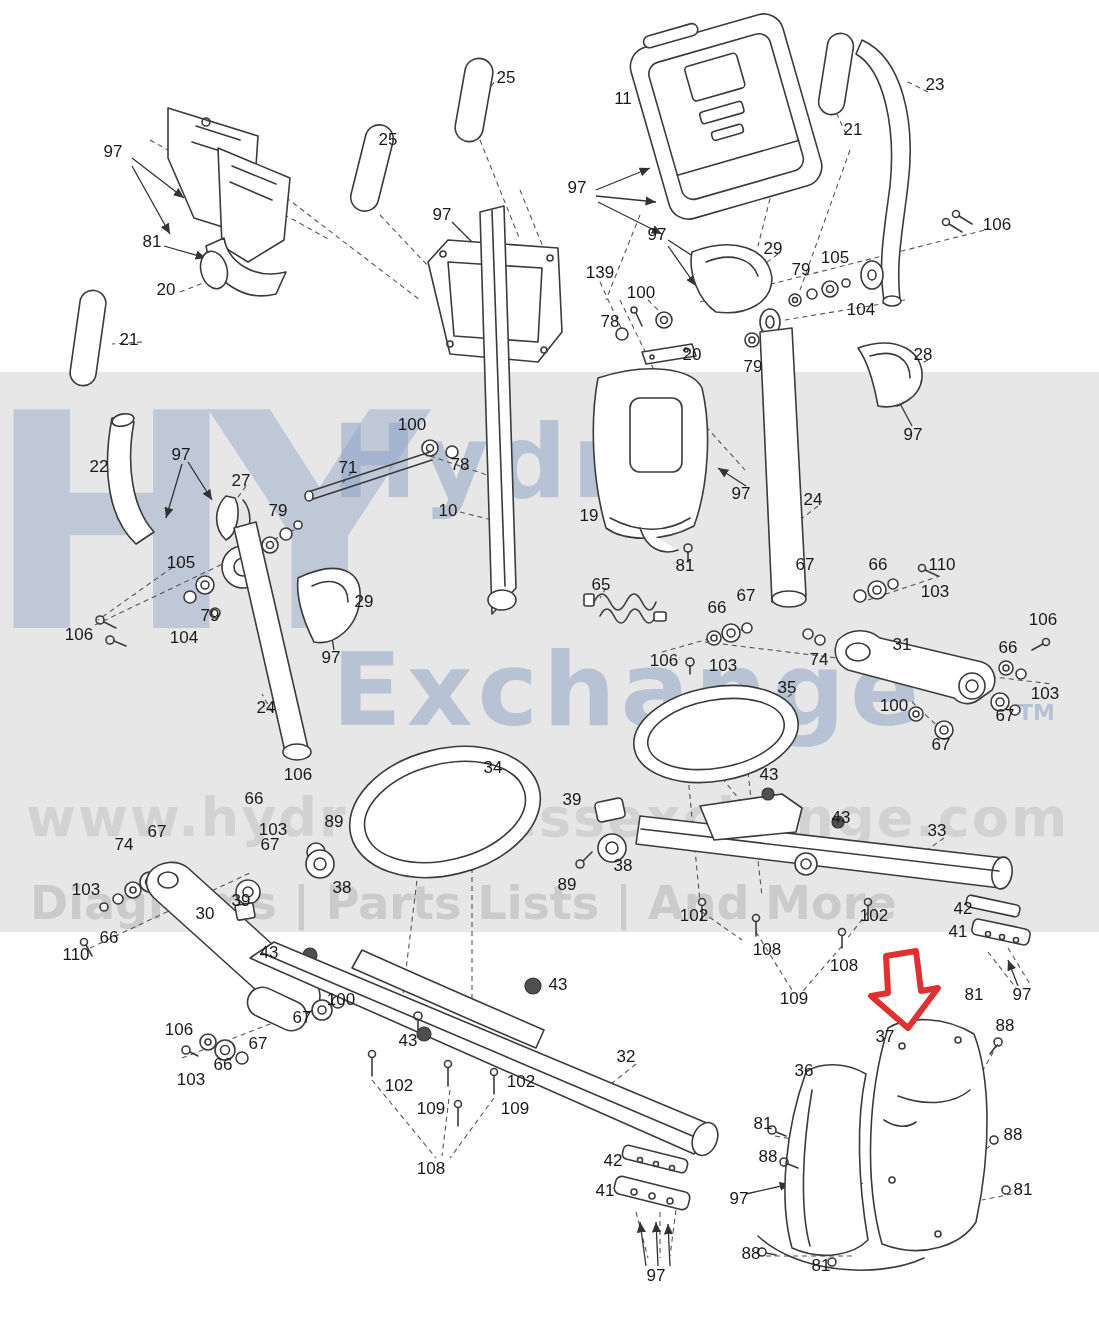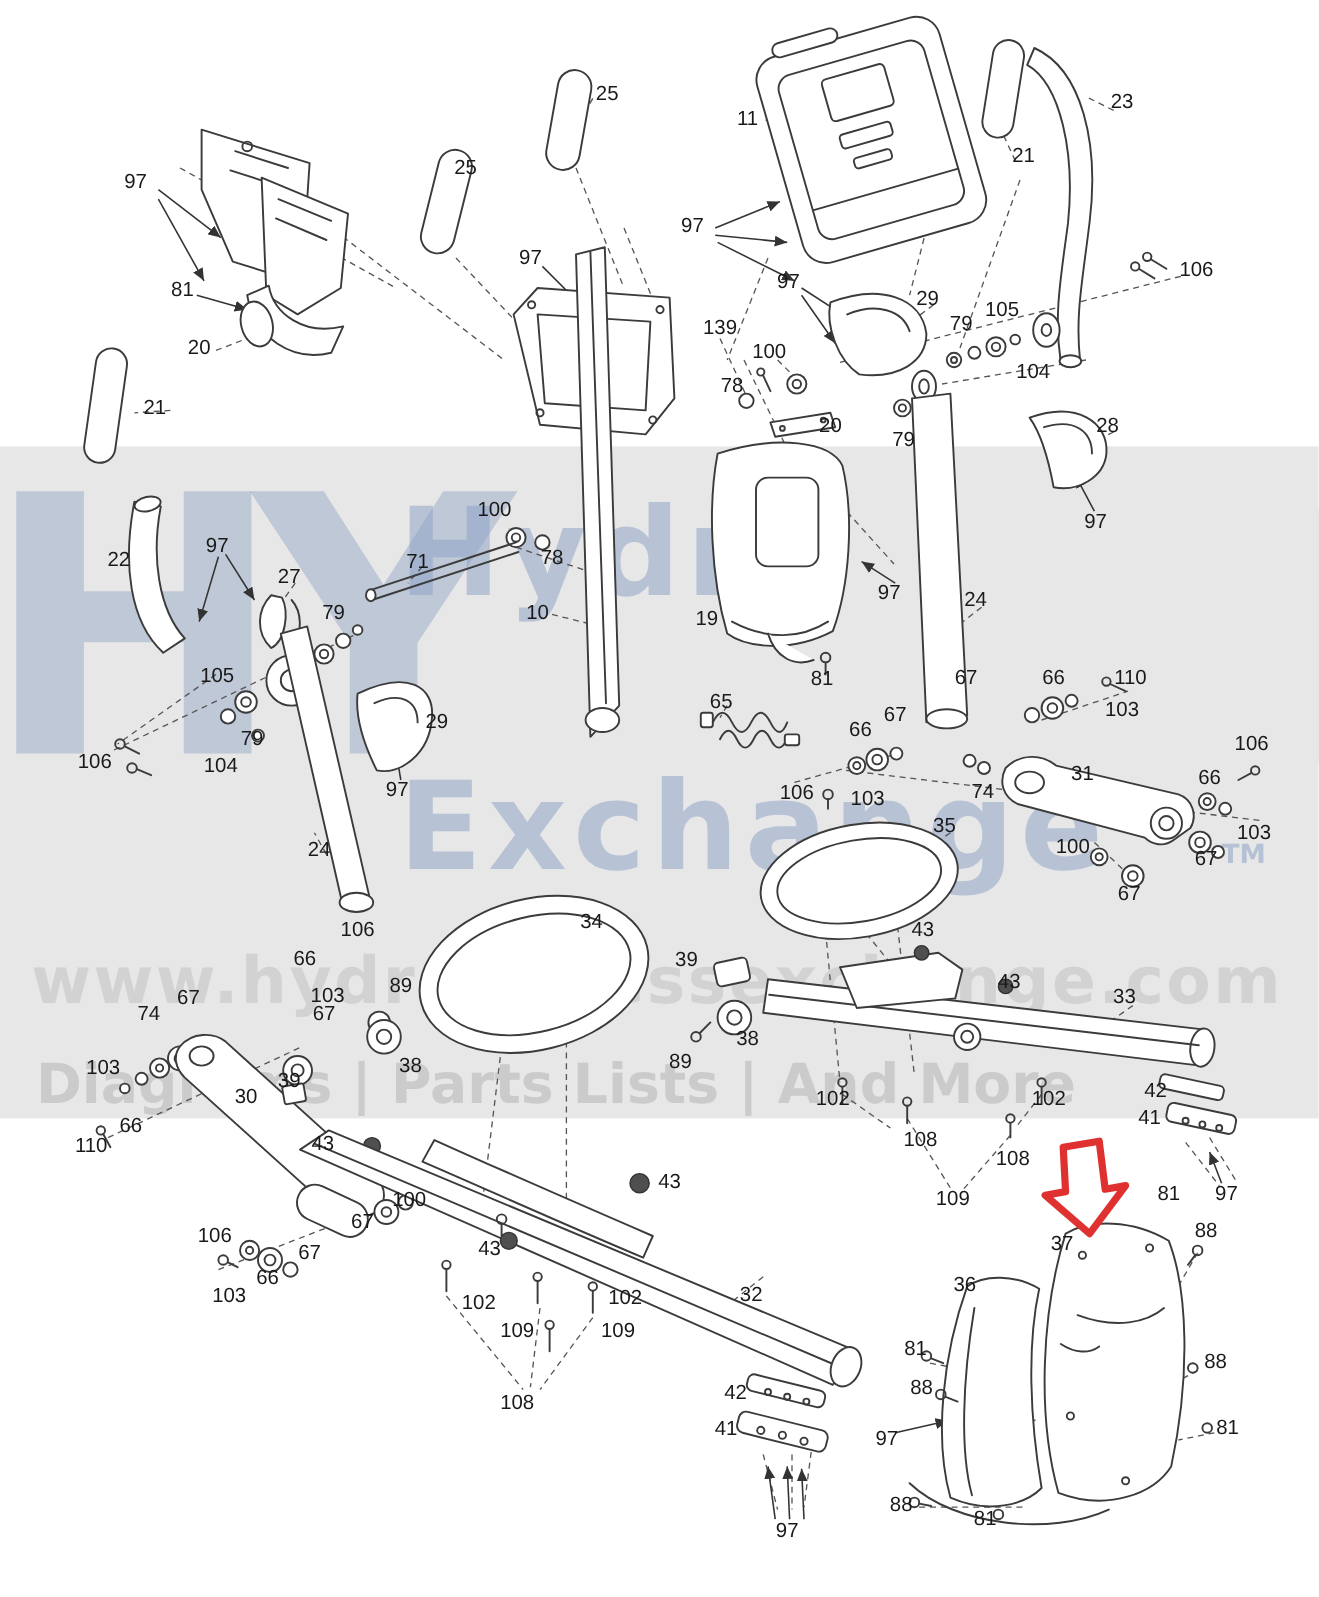--- a/index.html
+++ b/index.html
@@ -556,21 +556,21 @@
       <div class="callout" style="left: 558px; top: 985px;">43</div>
       <div class="callout" style="left: 408px; top: 1041px;">43</div>
       <div class="callout" style="left: 179px; top: 1030px;">106</div>
       <div class="callout" style="left: 223px; top: 1065px;">66</div>
       <div class="callout" style="left: 191px; top: 1080px;">103</div>
       <div class="callout" style="left: 258px; top: 1044px;">67</div>
       <div class="callout" style="left: 399px; top: 1086px;">102</div>
       <div class="callout" style="left: 521px; top: 1082px;">102</div>
       <div class="callout" style="left: 431px; top: 1109px;">109</div>
       <div class="callout" style="left: 515px; top: 1109px;">109</div>
-      <div class="callout" style="left: 626px; top: 1079px;">32</div>
+      <div class="callout" style="left: 626px; top: 1057px;">32</div>
       <div class="callout" style="left: 431px; top: 1169px;">108</div>
       <div class="callout" style="left: 885px; top: 1037px;">37</div>
       <div class="callout" style="left: 804px; top: 1071px;">36</div>
       <div class="callout" style="left: 763px; top: 1124px;">81</div>
       <div class="callout" style="left: 768px; top: 1157px;">88</div>
       <div class="callout" style="left: 739px; top: 1199px;">97</div>
       <div class="callout" style="left: 1013px; top: 1135px;">88</div>
       <div class="callout" style="left: 1023px; top: 1190px;">81</div>
       <div class="callout" style="left: 751px; top: 1254px;">88</div>
       <div class="callout" style="left: 821px; top: 1266px;">81</div>

